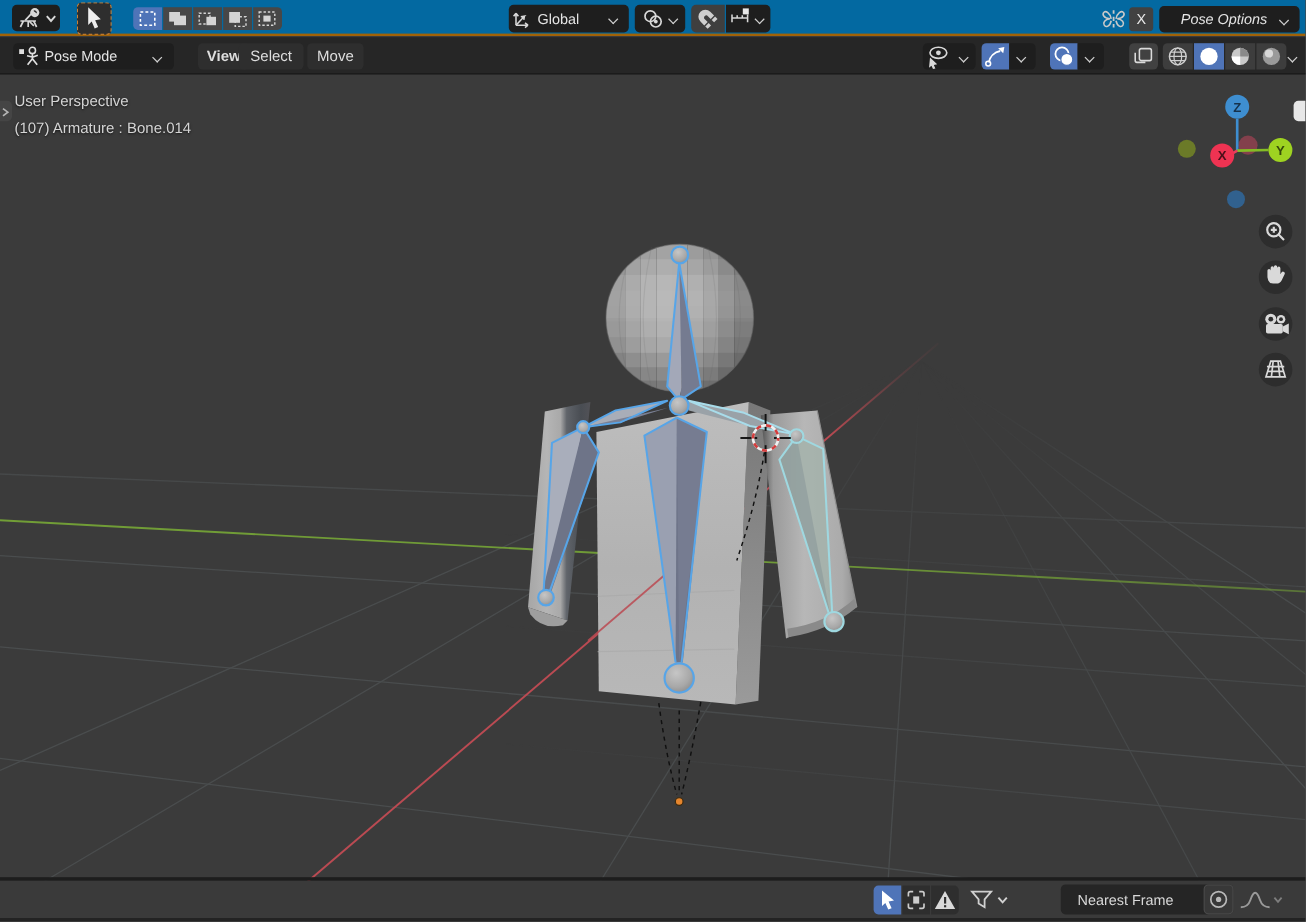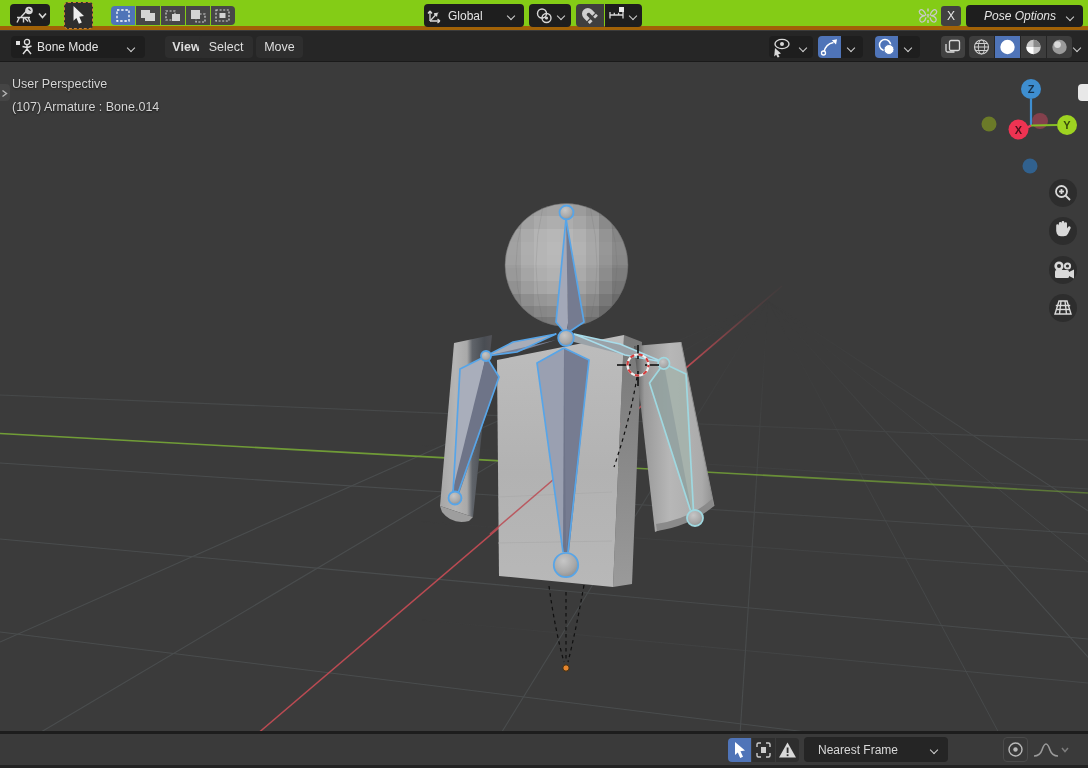--- a/index.html
+++ b/index.html
@@ -275,21 +275,21 @@
 
 <path d="M 0,84 h 6 a4,4 0 0 1 4,4 v 9 a4,4 0 0 1 -4,4 h -6 z" fill="#454545"></path>
 <path d="M 2.5,90.5 l 4,3 l -4,3" stroke="#b5b5b5" stroke-width="1.4" fill="none"></path>
 <path d="M 1082,84 h 6 v 17 h -6 a4,4 0 0 1 -4,-4 v -9 a4,4 0 0 1 4,-4 z" fill="#e8e8e8"></path>
 </svg>
 
 <div class="ovtext" style="left:12px;top:77px;">User Perspective</div>
 <div class="ovtext" style="left:12px;top:100px;">(107) Armature : Bone.014</div>
 
 
-<div class="bar" style="top:0;height:30px;background:#84cc16;border-bottom:4px solid #a16207;">
+<div class="bar" style="top:0;height:30px;background:#0369a1;border-bottom:2px solid #a16207;">
 
   <div class="wdg" style="left:10px;top:4px;width:40px;height:22px;">
     <svg width="40" height="22" viewBox="0 0 40 22">
       <g stroke="#d8d8d8" stroke-width="1.4" fill="none">
         <path d="M 7,13.5 h 13 M 9.5,13.5 l -2.5,5 M 18,13.5 l 2.5,5 M 13.5,13.5 v 5"></path>
         <path d="M 11,13 l 6,-6.5 M 14.2,13.5 l 4,4"></path>
       </g>
       <circle cx="19" cy="6.5" r="3.8" fill="#d8d8d8"></circle>
       <path d="M 18.2,5.2 a 1.6,1.6 0 0 1 2,1.8" stroke="#2c2c2c" stroke-width="1.1" fill="none"></path>
       <path d="M 29,9.5 l 3.5,4 l 3.5,-4" stroke="#d8d8d8" stroke-width="1.6" fill="none"></path>
@@ -389,21 +389,21 @@
 
 <div class="bar" style="top:31px;height:31px;background:#262626;border-bottom:1px solid #1a1a1a;">
   <div class="wdg" style="left:11px;top:5px;width:134px;height:22px;">
     <svg width="26" height="22" viewBox="0 0 26 22">
       <rect x="5" y="5" width="4" height="4" fill="#e0e0e0"></rect>
       <circle cx="16" cy="6" r="2.6" fill="none" stroke="#e0e0e0" stroke-width="1.3"></circle>
       <g stroke="#e0e0e0" stroke-width="1.4" fill="none">
         <path d="M 16,8.5 v 4.5 M 16,13 l -4,5 M 16,13 l 4,5 M 11.5,10.5 l 4.5,1 M 20.5,10 l -4,1.5"></path>
       </g>
     </svg>
-    <span>Bone Mode</span>
+    <span>Pose Mode</span>
     <span class="chev" style="position:absolute;right:10px;top:8px;"></span>
   </div>
   <div class="menubtn" style="left:165px;width:43px;font-weight:bold;">View</div>
   <div class="menubtn" style="left:199px;width:54px;">Select</div>
   <div class="menubtn" style="left:256px;width:47px;">Move</div>
 
   <div class="wdg" style="left:769px;top:5px;width:44px;height:22px;">
     <svg width="26" height="22" viewBox="0 0 26 22">
       <ellipse cx="13" cy="8" rx="7" ry="4.6" fill="none" stroke="#d8d8d8" stroke-width="1.4"></ellipse>
       <circle cx="13" cy="8" r="2" fill="#d8d8d8"></circle>
@@ -484,21 +484,21 @@
     <svg width="23" height="24" viewBox="0 0 23 24">
       <path d="M 11.5,4.5 L 20,19.5 L 3,19.5 Z" fill="#d9d9d9"></path>
       <rect x="10.7" y="9.5" width="1.8" height="5.5" fill="#2e2e2e"></rect>
       <rect x="10.7" y="16.3" width="1.8" height="1.8" fill="#2e2e2e"></rect>
     </svg>
   </div>
   <svg class="abs" style="left:806px;top:6px;" width="36" height="20" viewBox="0 0 36 20">
     <path d="M 4,3 H 20 L 14.5,9.5 V 16 L 9.5,13 V 9.5 Z" fill="none" stroke="#d0d0d0" stroke-width="1.5"></path>
     <path d="M 26,8 l 3.5,4 l 3.5,-4" stroke="#d0d0d0" stroke-width="1.6" fill="none"></path>
   </svg>
-  <div class="wdg" style="left:804px;top:3px;width:144px;height:25px;background:#252525;">
+  <div class="wdg" style="left:884px;top:3px;width:144px;height:25px;background:#252525;">
     <span style="margin-left:14px;color:#d8d8d8;">Nearest Frame</span>
     <span class="chev" style="position:absolute;right:10px;top:9px;"></span>
   </div>
   <div class="abs" style="left:1003px;top:3px;width:25px;height:25px;background:#383838;border:1px solid #4a4a4a;border-radius:4px;">
     <svg width="23" height="23" viewBox="0 0 23 23">
       <circle cx="11.5" cy="11.5" r="6.5" fill="none" stroke="#b9b9b9" stroke-width="1.4"></circle>
       <circle cx="11.5" cy="11.5" r="2.2" fill="#b9b9b9"></circle>
     </svg>
   </div>
   <svg class="abs" style="left:1032px;top:6px;" width="40" height="20" viewBox="0 0 40 20">

